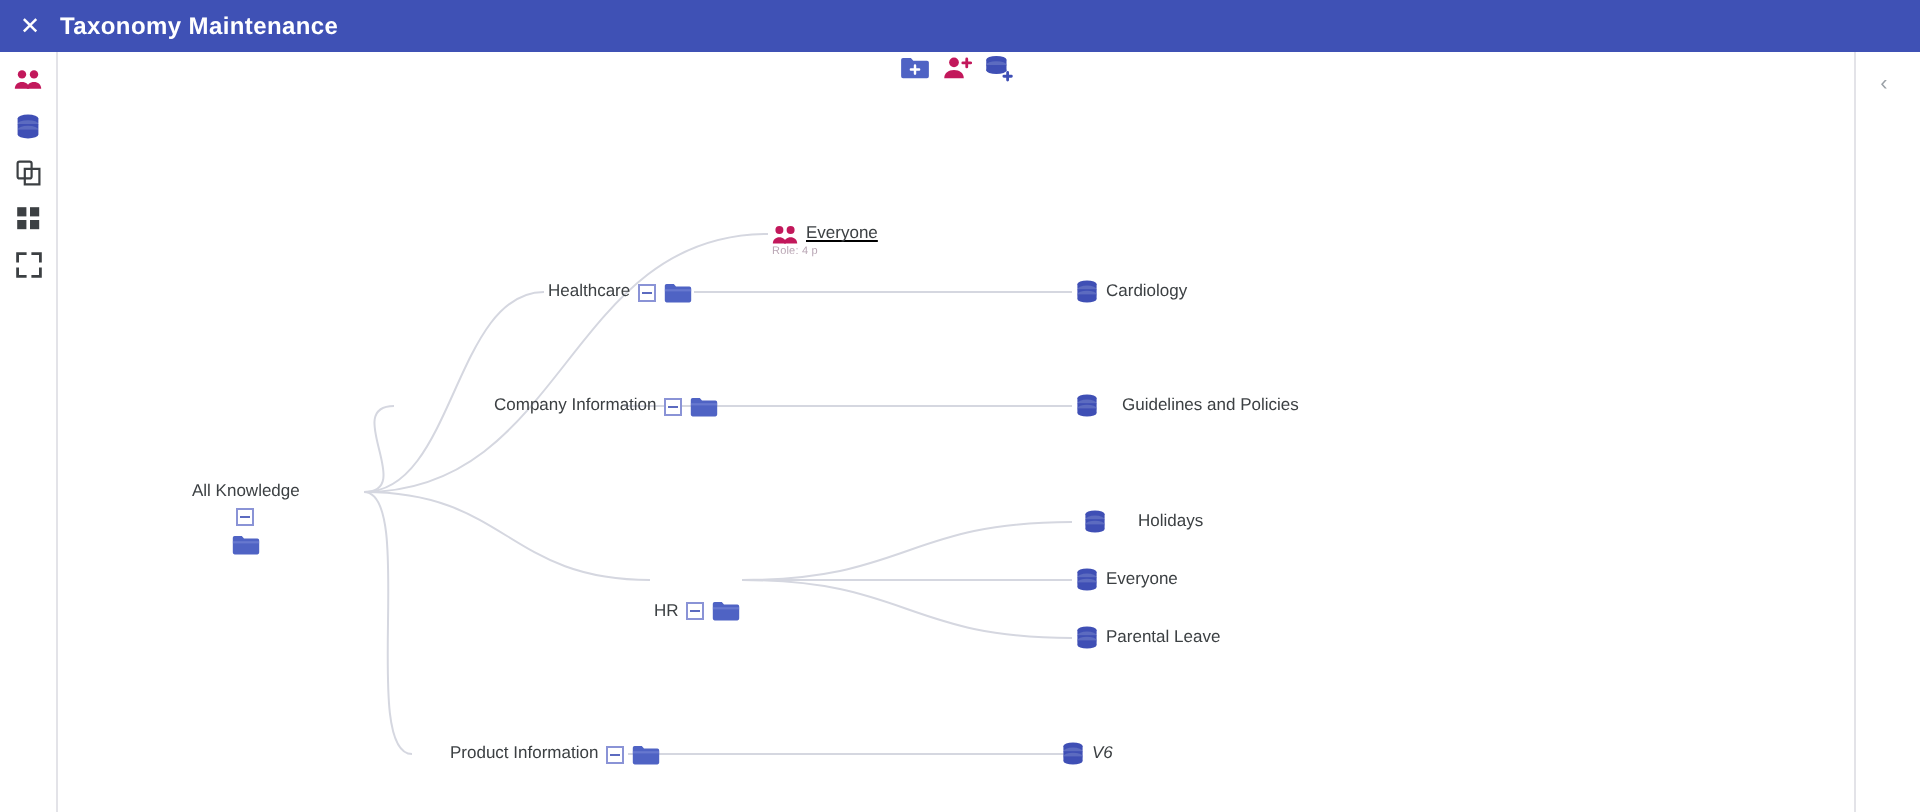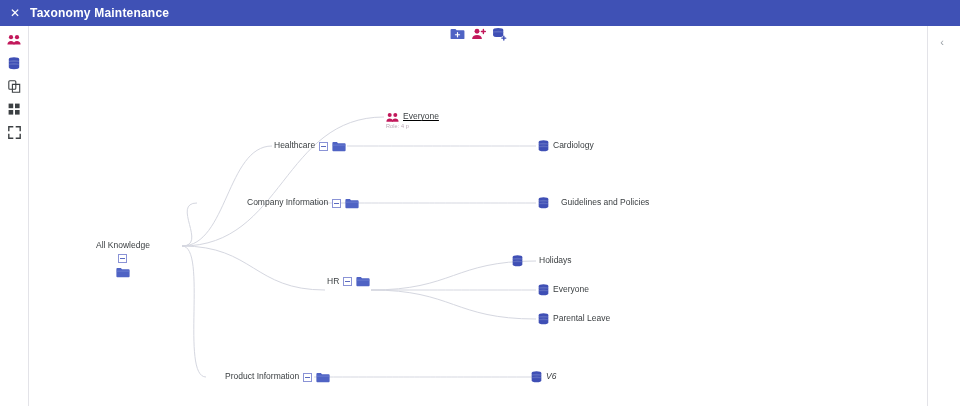--- a/index.html
+++ b/index.html
@@ -197,21 +197,21 @@
         <div class="node" style="left: 170px; top: 171.5px; margin-left: 48px;">
           <span class="node-label">Company Information</span>
           <span class="toggle">
             <i></i>
           </span>
           <svg class="folder" width="14" height="11" viewBox="0 0 14 11">
             <path d="M0.4 1.9a.9.9 0 01.9-.9h3.6l1.1 1.3h6.7a.9.9 0 01.9.9v6.1a.9.9 0 01-.9.9H1.3a.9.9 0 01-.9-.9z" fill="#4f63c4"></path>
             <rect x="0.4" y="3.6" width="13.2" height="1.1" fill="#7b8ad8" opacity=".55"></rect>
           </svg>
         </div>
-        <div class="node" style="left: 298px; top: 250px;">
+        <div class="node" style="left: 298px; top: 274px;">
           <span class="node-label">HR</span>
           <span class="toggle">
             <i></i>
           </span>
           <svg class="folder" width="14" height="11" viewBox="0 0 14 11">
             <path d="M0.4 1.9a.9.9 0 01.9-.9h3.6l1.1 1.3h6.7a.9.9 0 01.9.9v6.1a.9.9 0 01-.9.9H1.3a.9.9 0 01-.9-.9z" fill="#4f63c4"></path>
             <rect x="0.4" y="3.6" width="13.2" height="1.1" fill="#7b8ad8" opacity=".55"></rect>
           </svg>
         </div>
         <div class="node" style="left: 196px; top: 345.5px;">
@@ -241,21 +241,21 @@
             <ellipse cx="5.5" cy="2" rx="4.8" ry="1.8" fill="#3f4fb5"></ellipse>
             <rect x="0.7" y="2" width="9.6" height="2.4" fill="#3f4fb5"></rect>
             <ellipse cx="5.5" cy="4.6" rx="4.8" ry="1.8" fill="#5c6bc0"></ellipse>
             <rect x="0.7" y="4.6" width="9.6" height="2.4" fill="#3f4fb5"></rect>
             <ellipse cx="5.5" cy="7.2" rx="4.8" ry="1.8" fill="#5c6bc0"></ellipse>
             <rect x="0.7" y="7.2" width="9.6" height="2.2" fill="#3f4fb5"></rect>
             <ellipse cx="5.5" cy="9.5" rx="4.8" ry="1.8" fill="#3f4fb5"></ellipse>
           </svg>
           <span class="node-label">Guidelines and Policies</span>
         </div>
-        <div class="node" style="left: 483px; top: 229px; gap: 16px;">
+        <div class="node" style="left: 513px; top: 229px; gap: 16px;">
           <svg class="db" width="11" height="12" viewBox="0 0 11 12">
             <ellipse cx="5.5" cy="2" rx="4.8" ry="1.8" fill="#3f4fb5"></ellipse>
             <rect x="0.7" y="2" width="9.6" height="2.4" fill="#3f4fb5"></rect>
             <ellipse cx="5.5" cy="4.6" rx="4.8" ry="1.8" fill="#5c6bc0"></ellipse>
             <rect x="0.7" y="4.6" width="9.6" height="2.4" fill="#3f4fb5"></rect>
             <ellipse cx="5.5" cy="7.2" rx="4.8" ry="1.8" fill="#5c6bc0"></ellipse>
             <rect x="0.7" y="7.2" width="9.6" height="2.2" fill="#3f4fb5"></rect>
             <ellipse cx="5.5" cy="9.5" rx="4.8" ry="1.8" fill="#3f4fb5"></ellipse>
           </svg>
           <span class="node-label">Holidays</span>

